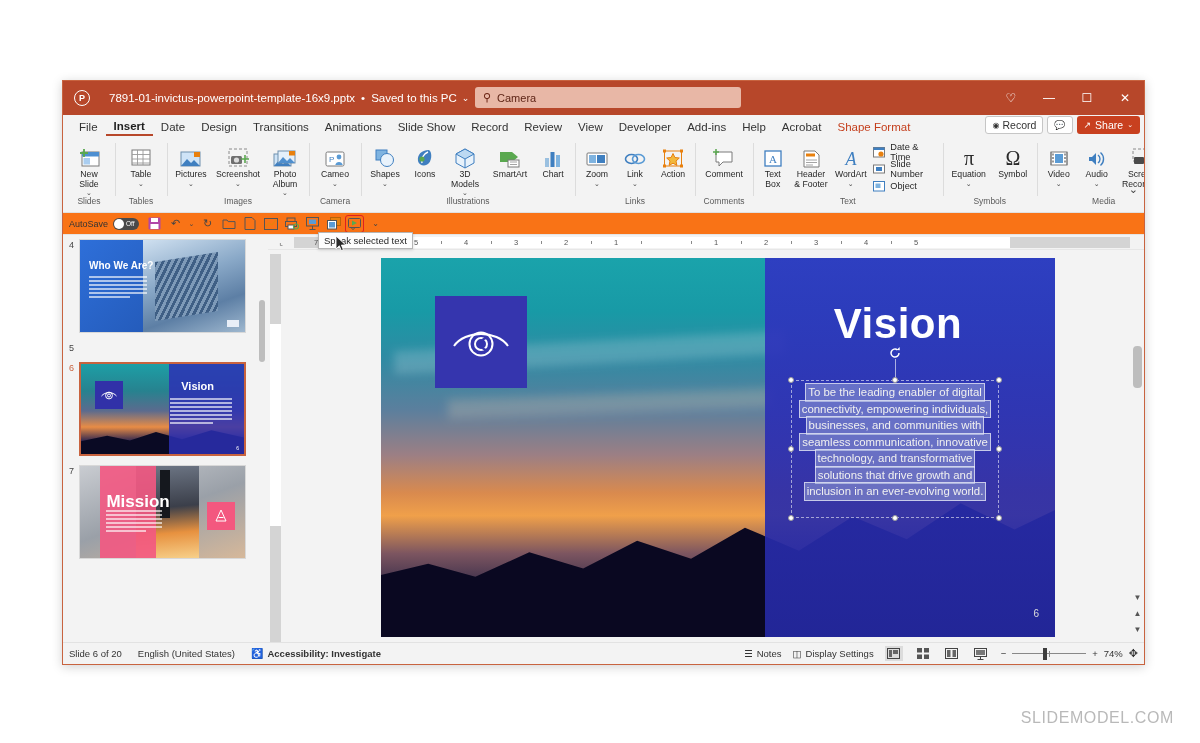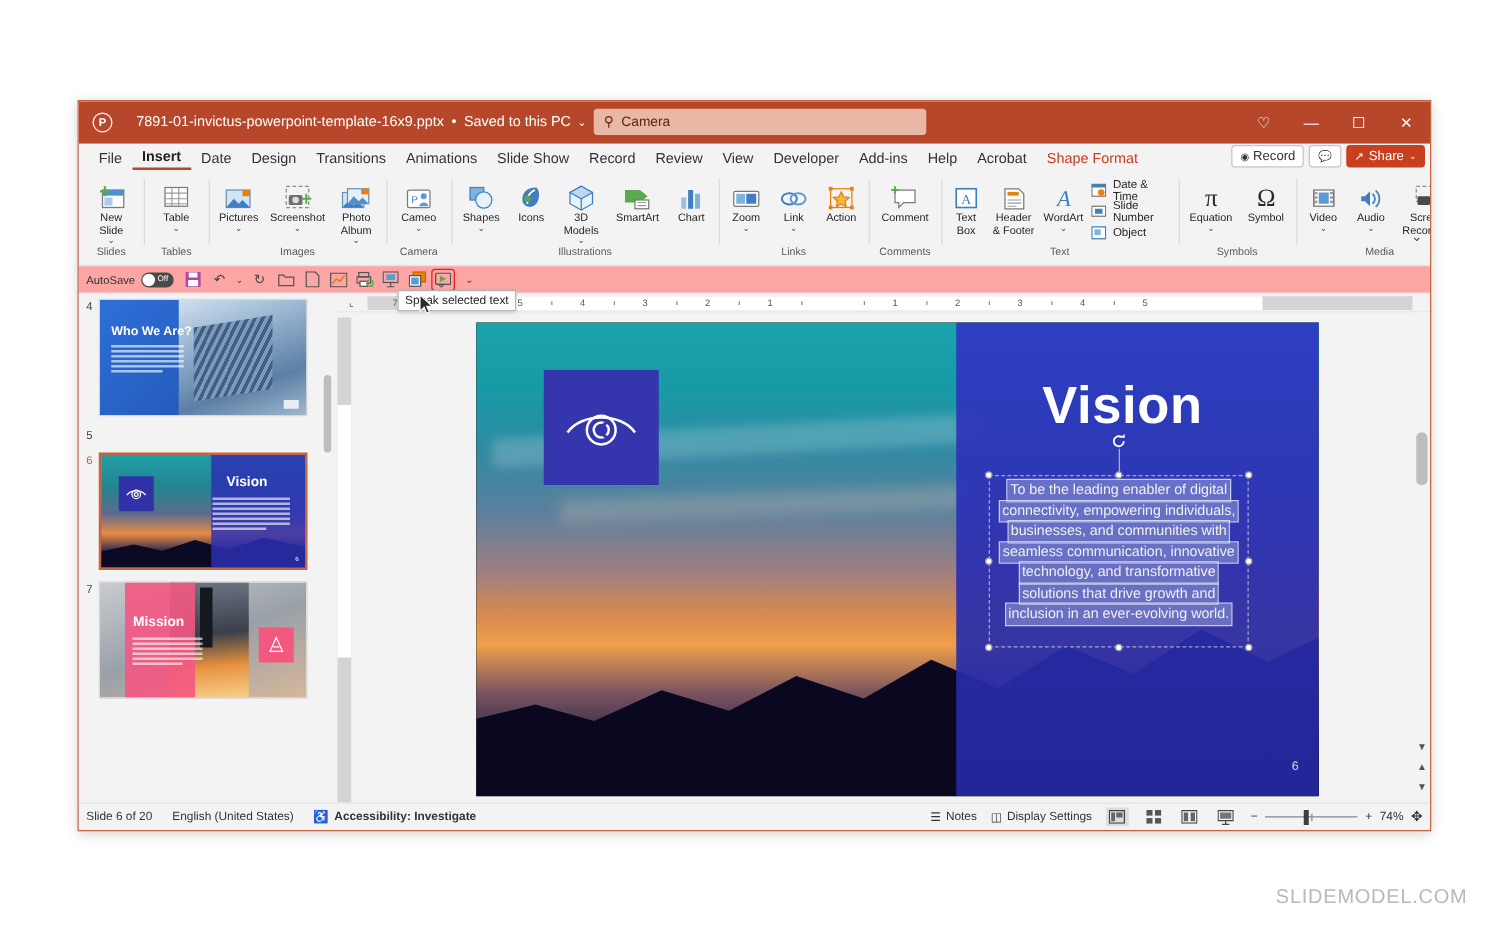--- a/index.html
+++ b/index.html
@@ -96,21 +96,21 @@
   .rsmall {
     display:flex; align-items:center; gap:5px; font-size: 9.2px; color:#262626; height:15px;
   }
   .rsmall .sic { width:12px; height:12px; display:flex; align-items:center; justify-content:center; }
   .ribbon-collapse {
     position:absolute; right:6px; bottom:16px; font-size:11px; color:#444;
   }
 
   
   .qat {
-    height: 22px; background:#fca5a5; display:flex; align-items:center;
+    height: 22px; background:#f97316; display:flex; align-items:center;
     padding-left:6px; gap:2px; border-bottom: 1px solid #e4e4e4; position:relative;
   }
   .qat-label { font-size: 9px; color:#333; margin-right:3px; }
   .toggle {
     width: 26px; height: 12px; border-radius: 7px; background:#4a4a4a;
     display:flex; align-items:center; padding:1px; margin-right: 4px;
   }
   .toggle .knob { width:10px; height:10px; border-radius:50%; background:#fff; }
   .toggle .off { font-size: 6.5px; color:#fff; margin-left:2px; }
   .qbtn { width: 19px; height:18px; display:flex; align-items:center; justify-content:center; font-size:11px; color:#444; }
@@ -168,21 +168,21 @@
   .t6 .eyebox { position:absolute; left:14px; top:17px; width:28px; height:28px; background:#3131a8;
       display:flex; align-items:center; justify-content:center; }
   .t6 .num { position:absolute; right:5px; bottom:3px; color:#fff; font-size:5px; }
 
   
   .t7 { background: linear-gradient(160deg,#c9ccd1 0%, #9aa0a8 50%, #d6b89a 100%); }
   .t7 .rocket { position:absolute; left:34%; top:0; width:38%; height:100%;
       background: linear-gradient(175deg,#6e7786 0%,#3b3f4a 45%,#e7913f 72%,#f7d08a 100%); }
   .t7 .rocket::after{ content:""; position:absolute; left:38%; top:4%; width:16%; height:52%; background:#15181e; }
   .t7 .panel { position:absolute; left:12%; top:0; width:34%; height:100%; background: rgba(243,88,130,.9); }
-  .t7 .ttl { position:absolute; left:16%; top:26px; color:#fff; font-size:11px; font-weight:bold; }
+  .t7 .ttl { position:absolute; left:16%; top:26px; color:#fff; font-size:17px; font-weight:bold; }
   .t7 .body { position:absolute; left:16%; top:44px; width:56px; }
   .t7 .iconbox { position:absolute; right:10px; top:36px; width:28px; height:28px; background:#f3587f;
       display:flex; align-items:center; justify-content:center; }
 
   .tline { height:2px; background: rgba(255,255,255,.62); margin-bottom:2px; }
   .tline.sh { width: 70%; }
 
   .thumb-scroll { position:absolute; right:2px; top:0; width:8px; bottom:0; }
   .thumb-scroll .track { position:absolute; inset:0; background:#f3f3f3; }
   .thumb-scroll .bar { position:absolute; left:1px; top:65px; width:6px; height:62px; background:#bdbdbd; border-radius:3px; }

